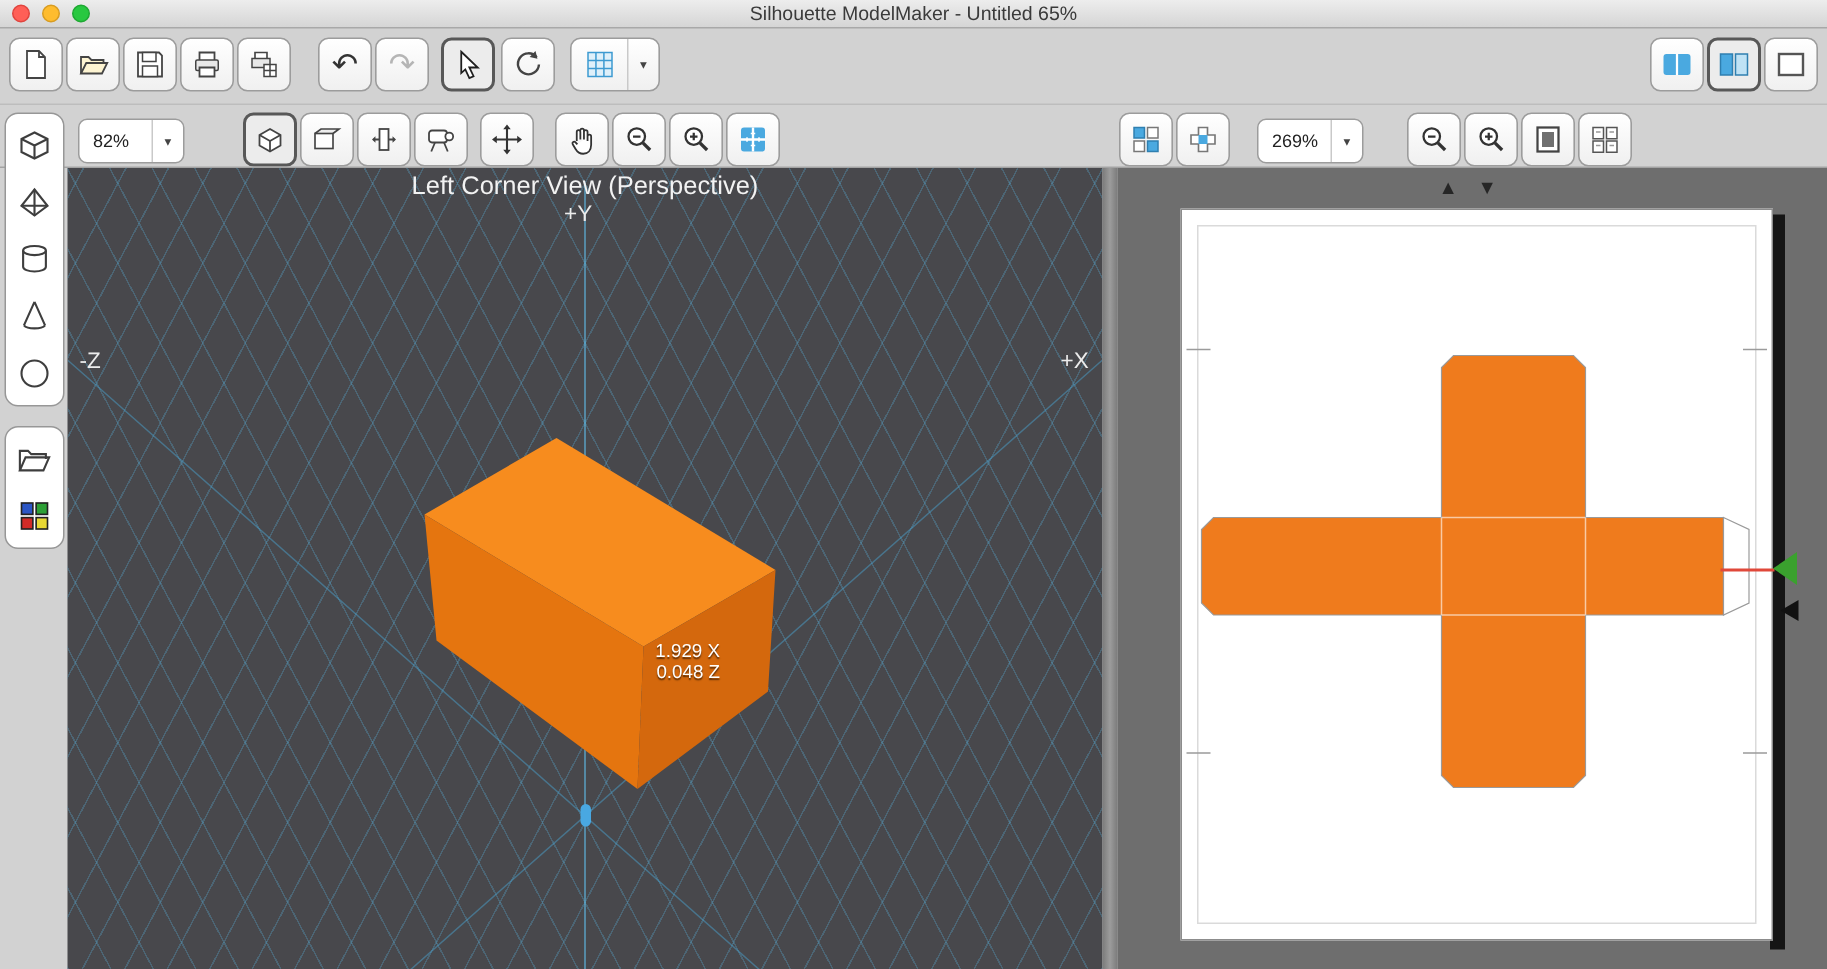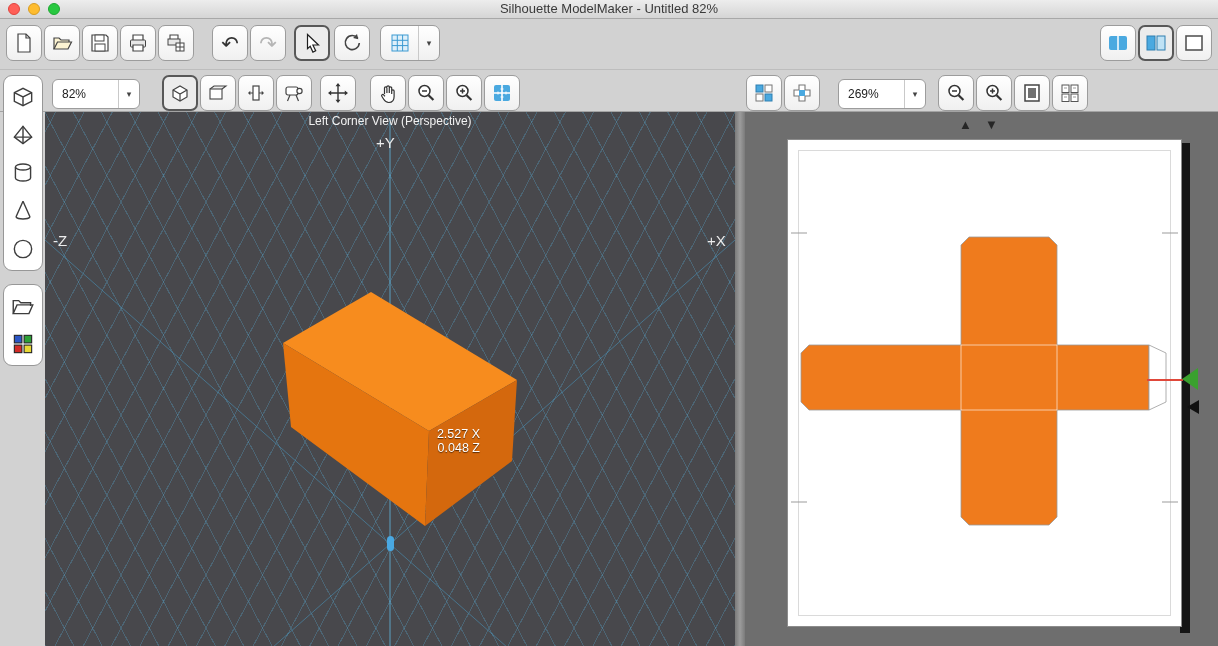--- a/index.html
+++ b/index.html
@@ -21,21 +21,21 @@
   .sep-h2{position:absolute;left:0;top:111px;width:1218px;height:1px;background:#a3a3a3}
 
   .tbtn{position:absolute;width:36px;height:36px;border:1px solid #9c9c9c;border-radius:7px;
     background:linear-gradient(#ffffff,#f0f0f0);display:flex;align-items:center;justify-content:center;
     padding:0;box-sizing:border-box;cursor:pointer}
   .tbtn.pressed{border:2px solid #585858;background:#ececec}
   .tbtn svg{display:block}
   .glyph{font-size:21px;line-height:1;color:#333}
   .glyph.disabled{color:#b5b5b5}
 
-  .combo{position:absolute;height:30px;width:88px;background:#fff;border:1px solid #9c9c9c;border-radius:6px;
+  .combo{position:absolute;height:30px;width:71px;background:#fff;border:1px solid #9c9c9c;border-radius:6px;
     display:flex;align-items:center;box-sizing:border-box;cursor:pointer}
   .combo-val{flex:1;font-size:12px;color:#222;padding-left:9px}
   .combo-arrow{width:20px;height:100%;border-left:1px solid #c9c9c9;display:flex;align-items:center;
     justify-content:center;font-size:9px;color:#444}
   .gridcombo{position:absolute;height:36px;width:60px;background:linear-gradient(#fff,#f0f0f0);
     border:1px solid #9c9c9c;border-radius:7px;display:flex;align-items:center;box-sizing:border-box;cursor:pointer}
   .gridcombo .icon-cell{flex:1;display:flex;align-items:center;justify-content:center}
   .gridcombo .combo-arrow{border-left:1px solid #c9c9c9}
 
   
@@ -44,21 +44,21 @@
   .side-btn{width:36px;height:38px;border:none;background:none;display:flex;align-items:center;
     justify-content:center;padding:0;cursor:pointer}
 
   
   .viewport{position:absolute;left:45px;top:112px;width:690px;height:534px;background-color:#48484c;
     background-image:
       repeating-linear-gradient(62deg, rgba(86,168,208,.30) 0 1px, transparent 1px 25px),
       repeating-linear-gradient(-62deg, rgba(86,168,208,.30) 0 1px, transparent 1px 25px);
     overflow:hidden}
   .vp-svg{position:absolute;left:0;top:0}
-  .vp-title{position:absolute;top:2px;left:0;width:100%;text-align:center;color:#f2f2f2;font-size:12px}
+  .vp-title{position:absolute;top:2px;left:0;width:100%;text-align:center;color:#f2f2f2;font-size:17px}
   .axis{position:absolute;color:#ececec;font-size:15px}
   .axis.y{left:331px;top:22px}
   .axis.nz{left:8px;top:120px}
   .axis.x{left:662px;top:120px}
   .coords{position:absolute;left:340px;top:316px;width:95px;text-align:right;color:#fff;
     font-size:12.5px;line-height:1.08;text-shadow:0 1px 1px rgba(0,0,0,.6)}
 
   .divider{position:absolute;left:735px;top:112px;width:10px;height:534px;
     background:linear-gradient(90deg,#7b7b7b,#9c9c9c,#7b7b7b)}
 
@@ -76,21 +76,21 @@
 </style>
 </head>
 <body>
 
 <div class="titlebar">
   <div class="traffic">
     <span class="tl red"></span>
     <span class="tl yellow"></span>
     <span class="tl green"></span>
   </div>
-  <div class="win-title">Silhouette ModelMaker - Untitled 82%</div>
+  <div class="win-title">Silhouette ModelMaker - Untitled 65%</div>
 </div>
 
 <div>
   <button class="tbtn" style="left:6px;top:25px">
     <svg width="22" height="22" viewBox="0 0 22 22">
       <path d="M5 2h8l4 4v14H5z" fill="#fff" stroke="#444" stroke-width="1.2"></path>
       <path d="M13 2v4h4" fill="none" stroke="#444" stroke-width="1.2"></path>
       </svg>
   </button>
   <button class="tbtn" style="left:44px;top:25px">
@@ -353,21 +353,21 @@
     <polygon points="238,231 326,180 472,268 384,319" fill="#f78c1e"></polygon>
     <polygon points="238,231 384,319 380,414 246,315" fill="#e5750f"></polygon>
     <polygon points="384,319 472,268 467,349 380,414" fill="#d4680d"></polygon>
     <rect x="342" y="424" width="7" height="15" rx="3.5" fill="#49a8e2"></rect>
   </svg>
   <div class="vp-title">Left Corner View (Perspective)</div>
   <div class="axis y">+Y</div>
   <div class="axis nz">-Z</div>
   <div class="axis x">+X</div>
   <div class="coords">
-    <div>2.527 X</div>
+    <div>1.929 X</div>
     <div>0.048 Z</div>
   </div>
 </div>
 
 <div class="divider"></div>
 
 <div class="rightpanel">
   <div class="page-edge"></div>
 
   <div class="page">

